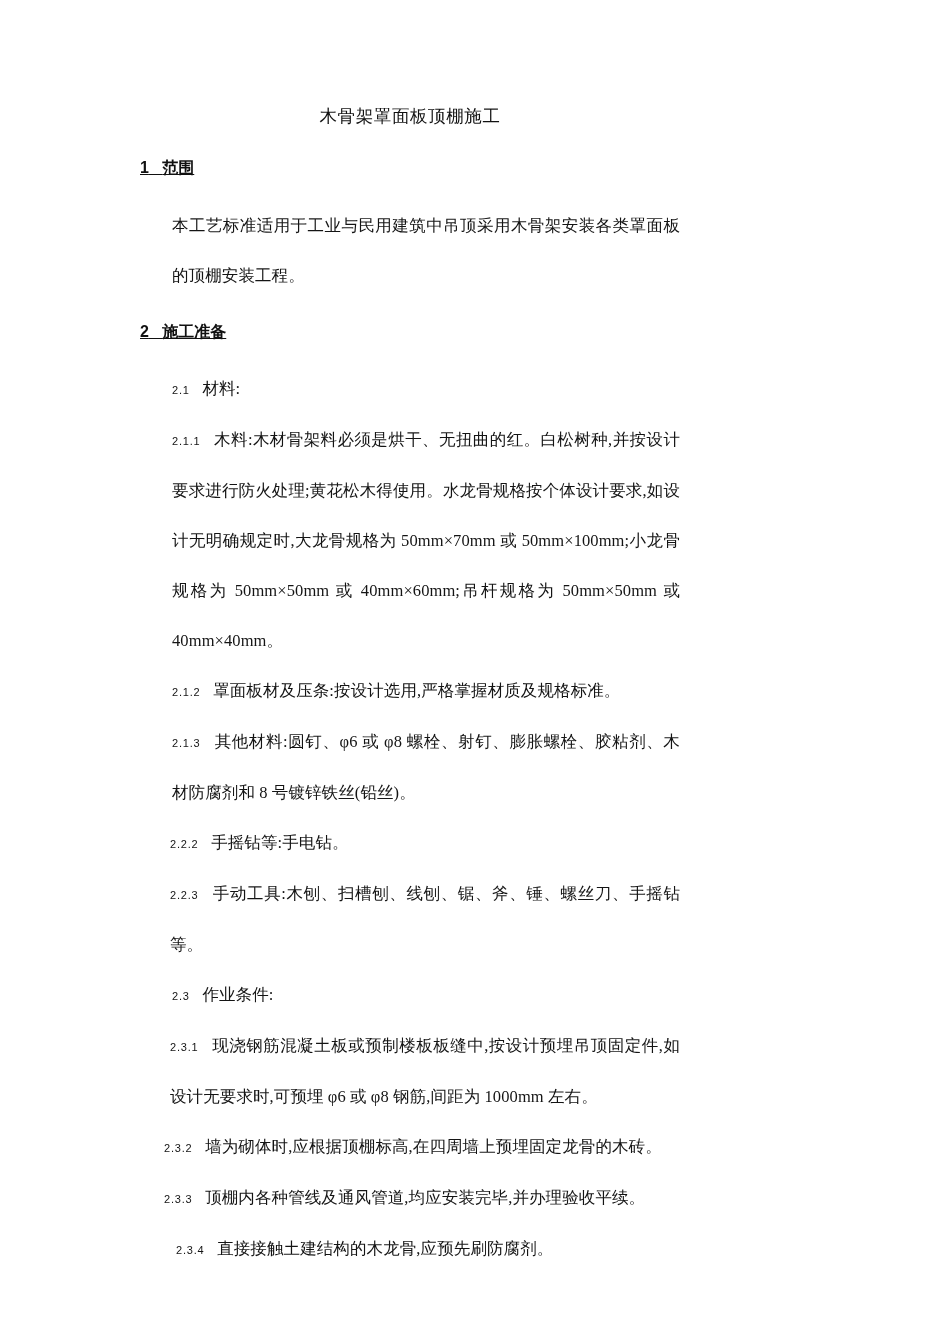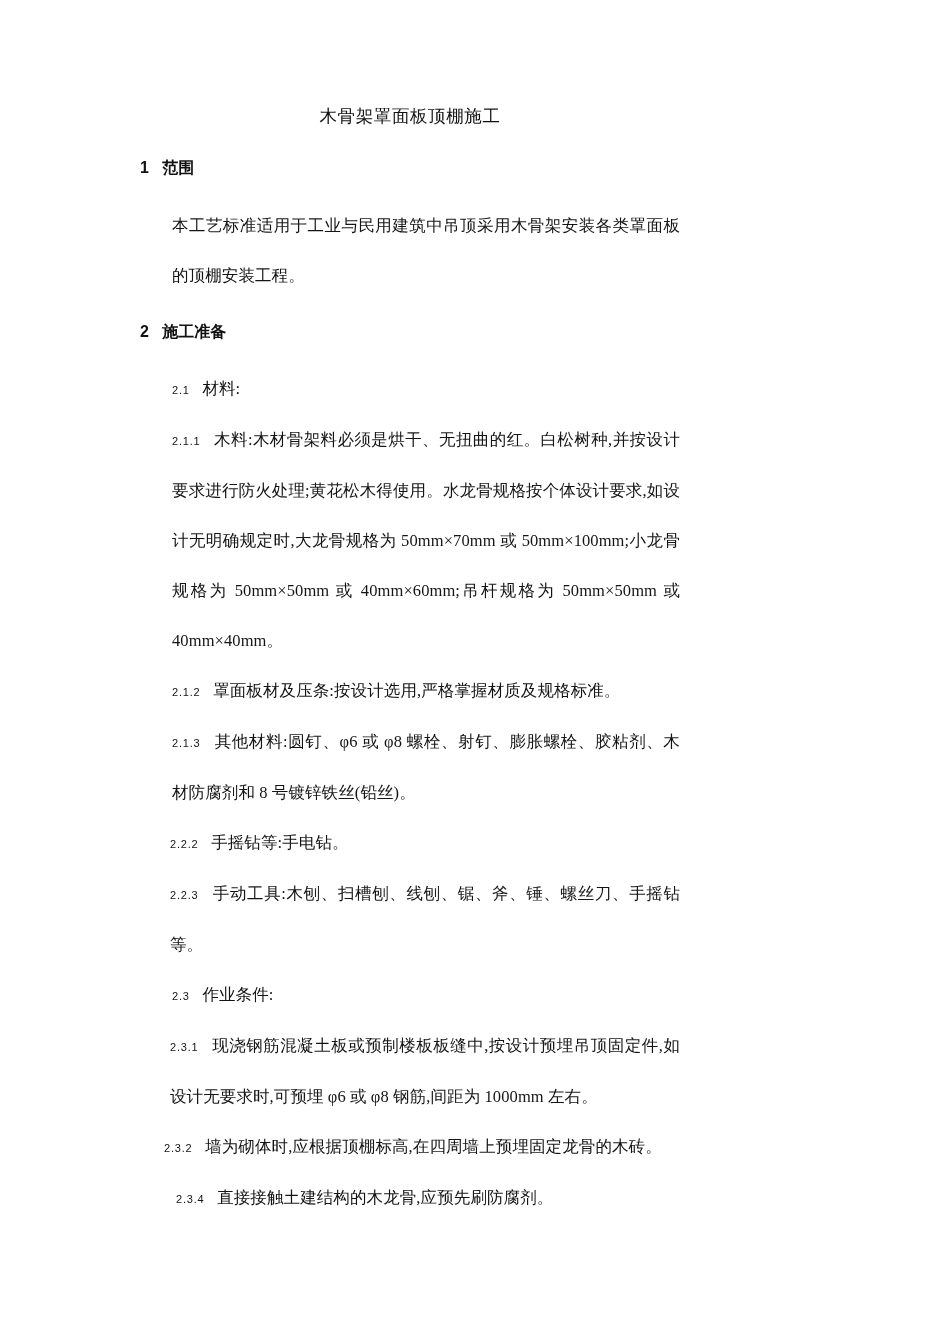--- a/index.html
+++ b/index.html
@@ -63,21 +63,21 @@
   
   .sp-h1   { height: 26px; }
   .sp-p1   { height: 22px; }
   .sp-h2   { height: 24px; }
   .ind-1 { padding-left: 32px; }   
   .ind-2 { padding-left: 32px; }   
   .ind-2b{ padding-left: 30px; }
   .ind-2c{ padding-left: 24px; }
   .ind-2d{ padding-left: 36px; }
   .ind-p { padding-left: 32px; font-family: Liberation Mono, monospace; }   
-  .flush { padding-left: 0; }
+  .flush { padding-left: 0; text-decoration: underline; }
 </style>
 </head>
 <body>
 
 <div class="page">
 
   <div class="doc-title">木骨架罩面板顶棚施工</div>
 
   <div class="heading flush"><span class="num">1</span>&nbsp;&nbsp;&nbsp;<span>范围</span></div>
 
@@ -104,16 +104,17 @@
   <div class="para ind-2b"><span class="num">2.2.2</span>&nbsp;&nbsp;&nbsp;<span>手摇钻等:手电钻。</span></div>
 
   <div class="para ind-2b"><span class="num">2.2.3</span>&nbsp;&nbsp;&nbsp;<span>手动工具:木刨、扫槽刨、线刨、锯、斧、锤、螺丝刀、手摇钻等。</span></div>
 
   <div class="para ind-1"><span class="num">2.3</span>&nbsp;&nbsp;&nbsp;<span>作业条件:</span></div>
 
   <div class="para ind-2b"><span class="num">2.3.1</span>&nbsp;&nbsp;&nbsp;<span>现浇钢筋混凝土板或预制楼板板缝中,按设计预埋吊顶固定件,如设计无要求时,可预埋 φ6 或 φ8 钢筋,间距为 1000mm 左右。</span></div>
 
   <div class="para ind-2c"><span class="num">2.3.2</span>&nbsp;&nbsp;&nbsp;<span>墙为砌体时,应根据顶棚标高,在四周墙上预埋固定龙骨的木砖。</span></div>
 
+  <div class="para ind-2c"><span class="num">2.3.3</span>&nbsp;&nbsp;&nbsp;<span>顶棚内各种管线及通风管道,均应安装完毕,并办理验收平续。</span></div>
 
   <div class="para ind-2d"><span class="num">2.3.4</span>&nbsp;&nbsp;&nbsp;<span>直接接触土建结构的木龙骨,应预先刷防腐剂。</span></div>
 
 </div>
 
 </body></html>

